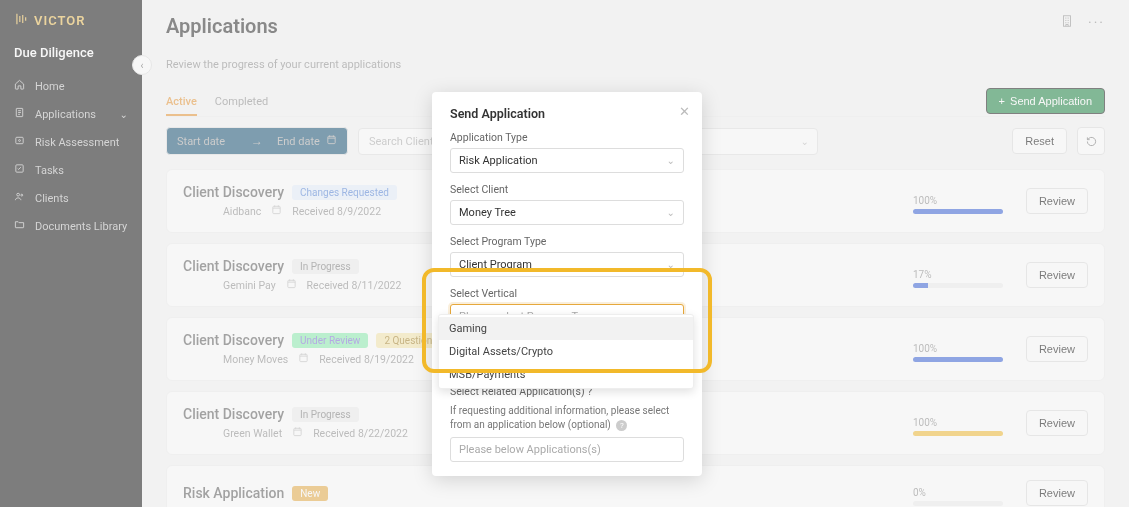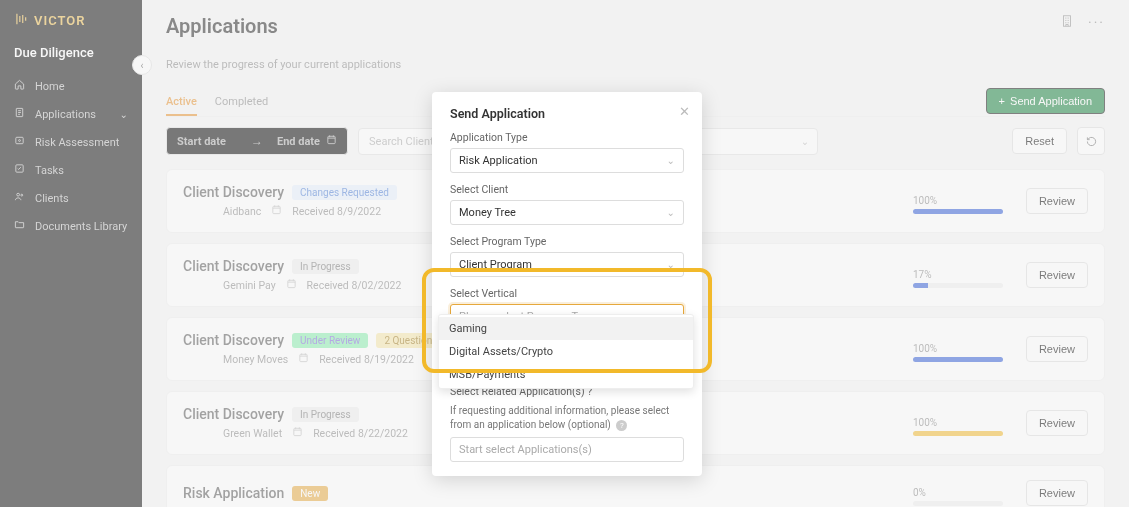--- a/index.html
+++ b/index.html
@@ -64,21 +64,21 @@
 .page-head { display:flex; justify-content: space-between; align-items: flex-start; }
 .page-title { font-size: 20px; font-weight: 600; color: #222; }
 .page-sub { font-size: 11px; color: #888; margin-top: 20px; }
 .head-icons { display:flex; gap: 14px; align-items: center; color:#888; font-size:14px; }
 
 .tabs { display:flex; gap: 18px; margin-top: 18px; border-bottom: 1px solid #eee; }
 .tab { padding: 6px 0; font-size: 11px; color: #888; cursor: pointer; }
 .tab.active { color: #e6902b; border-bottom: 2px solid #e6902b; font-weight:500; }
 
 .filters { display:flex; gap: 10px; margin-top: 10px; align-items:center; }
-.date-inputs { display:flex; border:1px solid #e0e0e0; border-radius:4px; background:#000000;font-weight:bold; }
+.date-inputs { display:flex; border:1px solid #e0e0e0; border-radius:4px; background:#0c4a6e; }
 .date-inputs .dfield { padding:6px 10px; color:#aaa; font-size:11px; min-width:80px; display:flex; align-items:center; justify-content:space-between; }
 .date-inputs .dsep { display:flex; align-items:center; color:#aaa; padding:0 4px; }
 .search-box { flex:0 0 200px; border:1px solid #e0e0e0; border-radius:4px; padding:6px 10px; color:#aaa; font-size:11px; background:#fff;}
 .small-select { border:1px solid #e0e0e0; border-radius:4px; padding:6px 8px; background:#fff; width:120px; display:flex; justify-content:space-between; align-items:center; color:#555; font-size:11px;}
 .btn { border:1px solid #ddd; background:#fff; padding:6px 12px; border-radius:4px; font-size:11px; cursor:pointer; }
 .btn.dark { background:#15803d; color:#fff; border-color:#111; }
 .icon-btn { width:28px; height:28px; border:1px solid #ddd; border-radius:4px; background:#fff; display:flex; align-items:center; justify-content:center; }
 .spacer { flex:1; }
 .send-app-btn { position:absolute; right:24px; top:88px; }
 
@@ -335,21 +335,21 @@
 
       </div>
       <div class="card-meta">
         <span>Gemini Pay</span>
         <span class="micon">
           <svg class="icon-svg-sm" viewBox="0 0 24 24" fill="none" stroke="#bbb" stroke-width="2">
                   <rect x="4" y="5" width="16" height="16" rx="2"></rect>
                   <path d="M4 9h16M8 3v4M16 3v4"></path>
                 </svg>
         </span>
-        <span>Received 8/02/2022</span>
+        <span>Received 8/11/2022</span>
       </div>
     </div>
     <div class="card-right">
       <div class="progress-wrap">
         <div class="pct">17%</div>
         <div class="bar">
                 <div class="bar-fill" style="width:17%;background:#2f5bd7;"></div>
               </div>
       </div>
       <button class="btn">Review</button>
@@ -478,21 +478,21 @@
   <div>
     <label class="form-label">
       <span>Select Related Application(s)</span>
       <span class="qmark">?</span>
     </label>
     <div class="helper">
       <span>If requesting additional information, please select from an application below (optional)</span>
       <span class="qmark">?</span>
     </div>
     <div class="form-select placeholder" style="margin-top:6px;">
-      <span>Start select Applications(s)</span>
+      <span>Please below Applications(s)</span>
     </div>
   </div>
 
 </div>
 
 <div class="dropdown" id="dropdown">
     <div class="dd-item hl">Gaming</div>
     <div class="dd-item">Digital Assets/Crypto</div>
     <div class="dd-item">MSB/Payments</div>
   </div>

